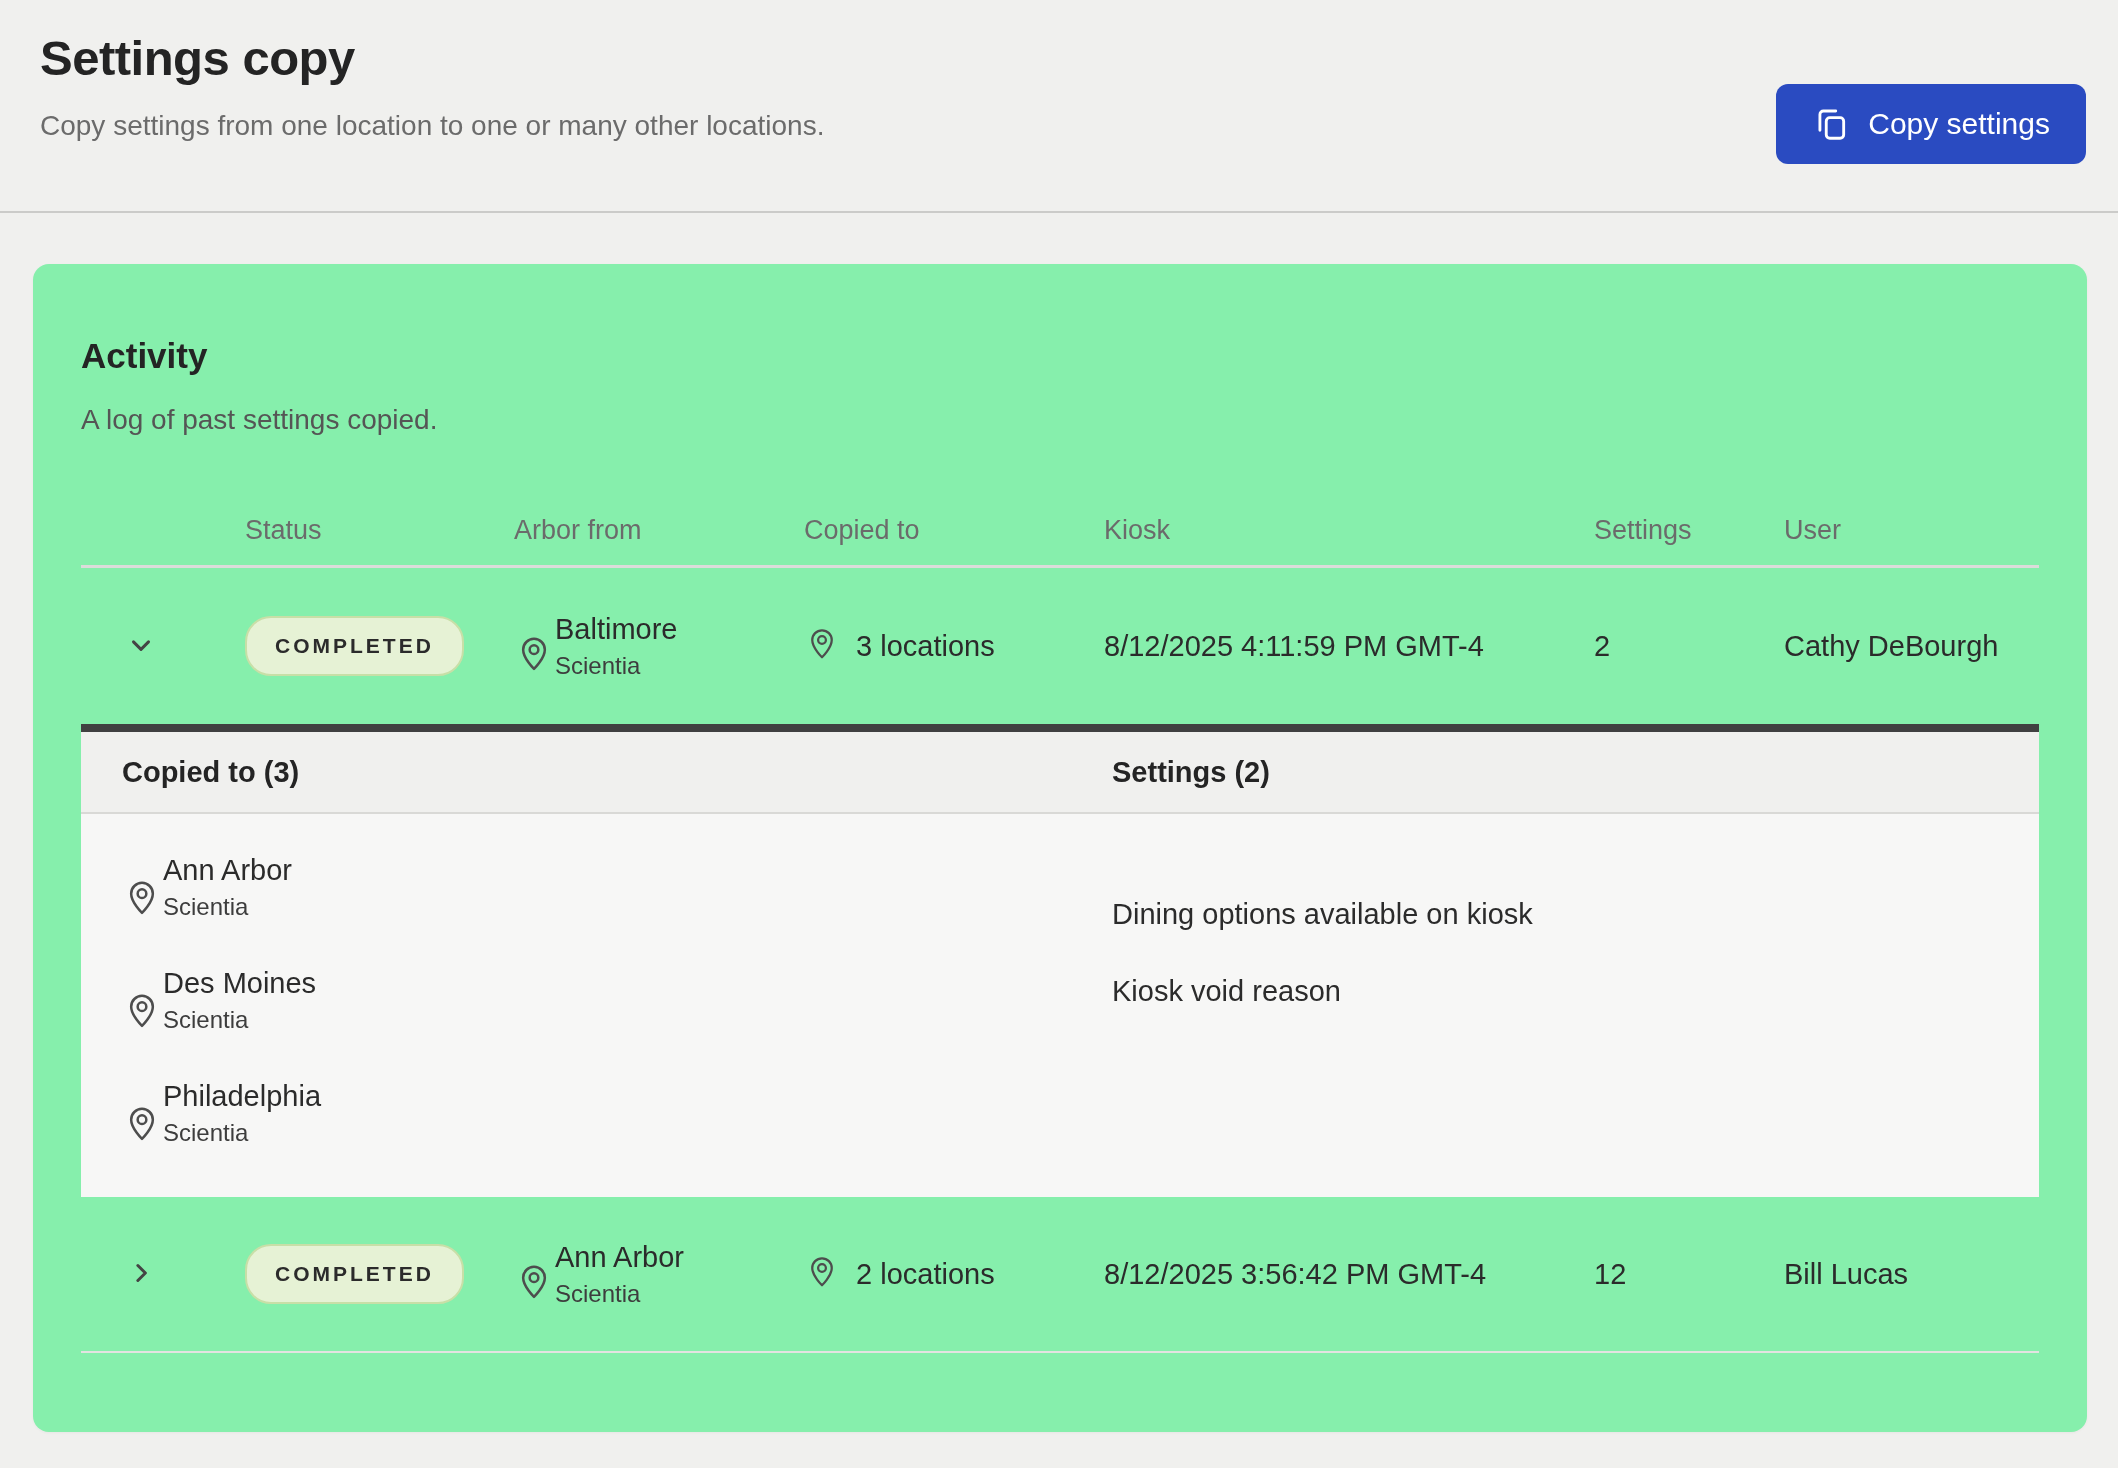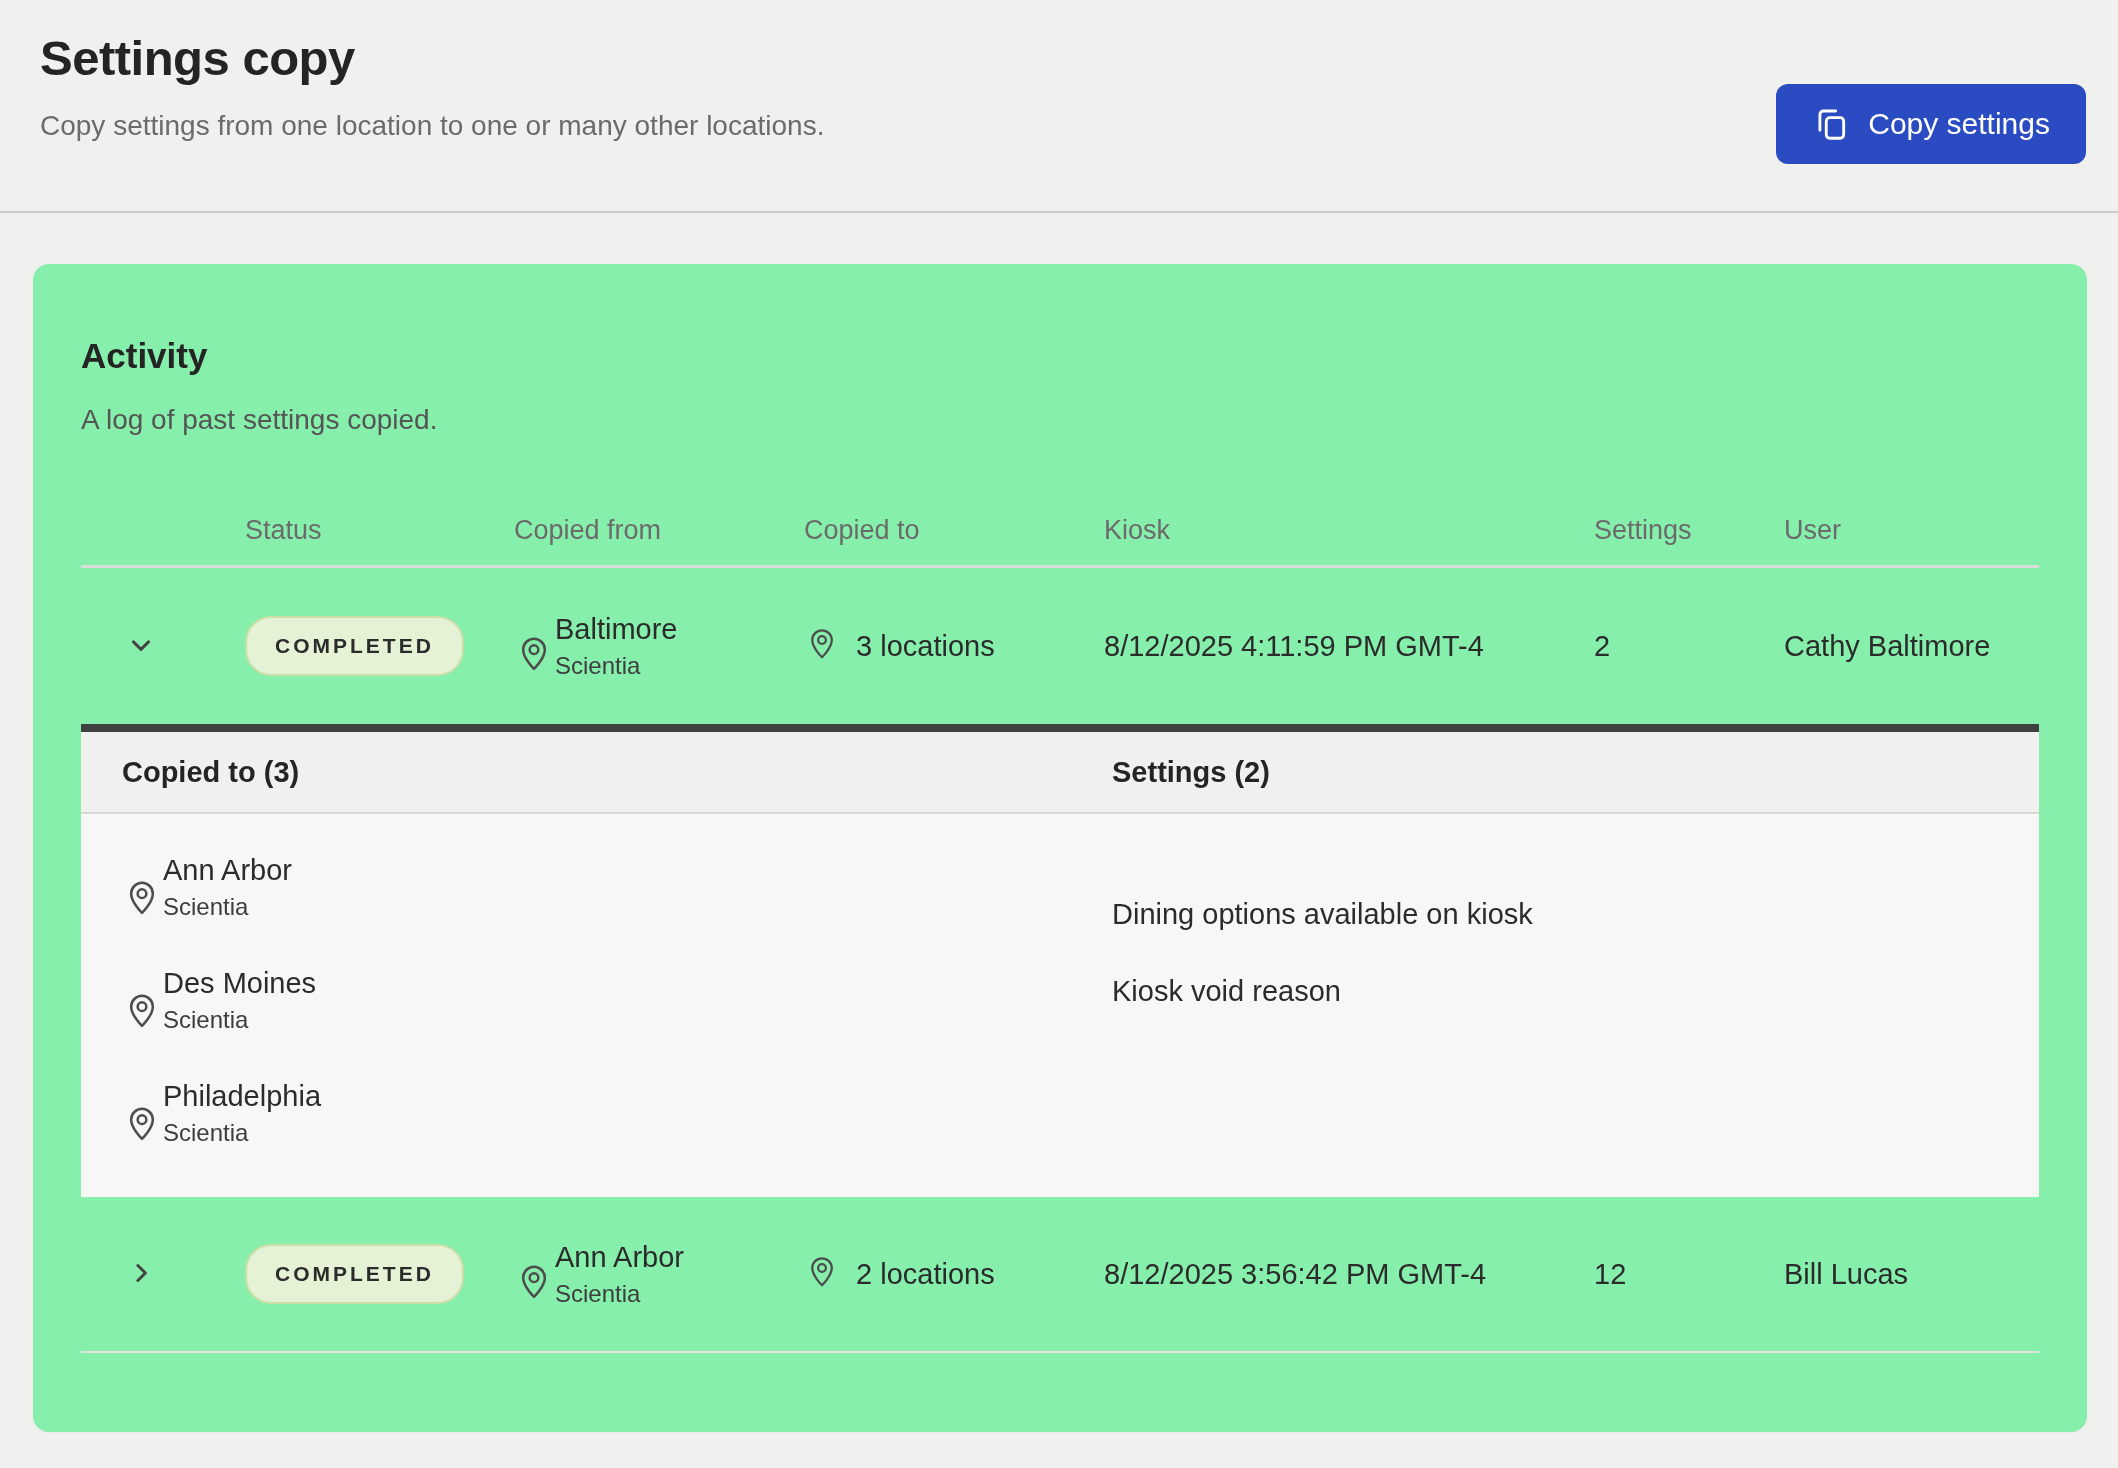--- a/index.html
+++ b/index.html
@@ -113,21 +113,21 @@
 
   <div class="card">
     <div class="activity-title">Activity</div>
     <div class="activity-subtitle">A log of past settings copied.</div>
 
     <div class="table">
 
       <div class="trow thead">
         <div class="cell chev"></div>
         <div class="cell status th">Status</div>
-        <div class="cell copied-from th">Copied from</div>
+        <div class="cell copied-from th">Arbor from</div>
         <div class="cell th">Copied to</div>
         <div class="cell th">Kiosk</div>
         <div class="cell th">Settings</div>
         <div class="cell th">User</div>
       </div>
 
       <div class="trow data-row">
         <div class="cell chev">
           <button class="chevron-btn">
             <span>
@@ -160,21 +160,21 @@
               <svg width="36" height="36" viewBox="0 0 24 24" fill="none" stroke="#4d4d4d" stroke-width="1.5" stroke-linecap="round" stroke-linejoin="round">
                 <path d="M12 21.5 C12 21.5 5.5 15.2 5.5 10 a6.5 6.5 0 1 1 13 0 C18.5 15.2 12 21.5 12 21.5 Z"></path>
                 <circle cx="12" cy="10" r="2.6"></circle>
               </svg>
             </span>
             <span>3 locations</span>
           </div>
         </div>
         <div class="cell">8/12/2025 4:11:59 PM GMT-4</div>
         <div class="cell">2</div>
-        <div class="cell">Cathy Baltimore</div>
+        <div class="cell">Cathy DeBourgh</div>
       </div>
 
       <div>
         <div class="detail-subheader">
           <div>Copied to (3)</div>
           <div>Settings (2)</div>
         </div>
         <div class="detail-body">
           <div class="detail-locations">
 

